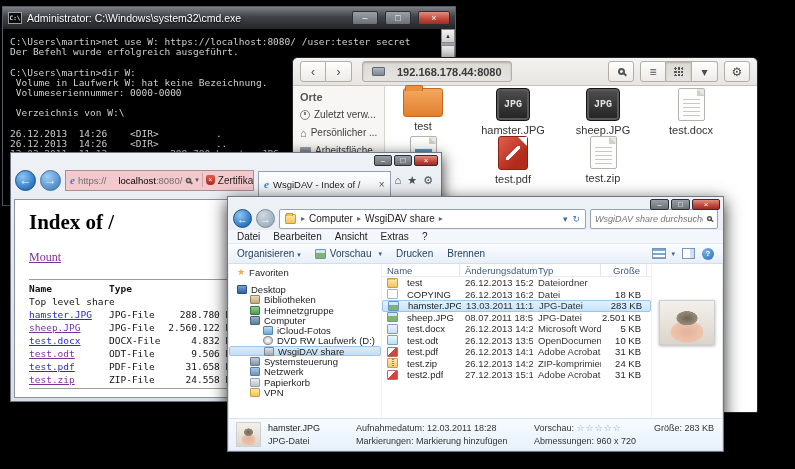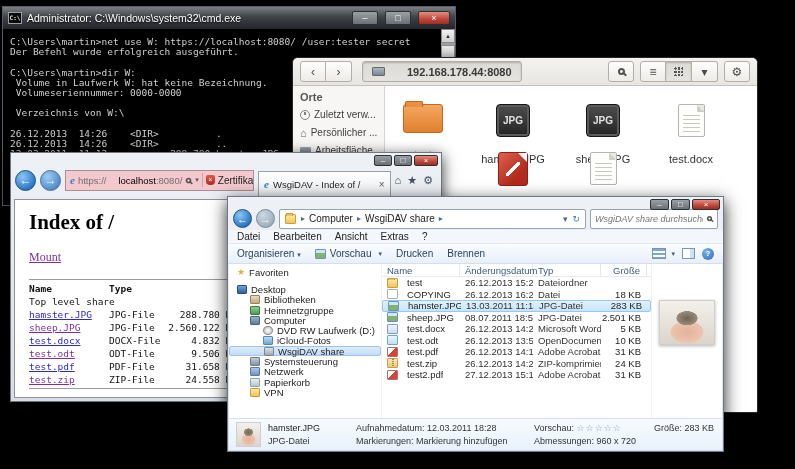--- a/index.html
+++ b/index.html
@@ -43,21 +43,21 @@
   .dav-toolbar { height:28px; background:linear-gradient(#f4f3f1,#e7e5e1); border-bottom:1px solid #c6c2bb;
                  display:flex; align-items:center; padding:0 7px; }
   .dav-btn { height:21px; min-width:26px; display:flex; align-items:center; justify-content:center;
              background:linear-gradient(#fdfdfc,#eeece8); border:1px solid #b3afa8; border-radius:3px;
              color:#4c4c4c; font-size:12px; }
   .dav-btn.pressed { background:linear-gradient(#dcdad5,#e6e4e0); box-shadow:inset 0 1px 2px rgba(0,0,0,.2); }
   .grp { display:flex; }
   .grp .dav-btn { border-radius:0; border-left-width:0; }
   .grp .dav-btn:first-child { border-radius:3px 0 0 3px; border-left-width:1px; }
   .grp .dav-btn:last-child { border-radius:0 3px 3px 0; }
-  .dav-loc { margin-left:10px; padding:0 9px; gap:22px; font-size:11px; font-weight:bold; color:#3b3b3b; }
+  .dav-loc { margin-left:10px; padding:0 9px; gap:12px; font-size:11px; font-weight:bold; color:#3b3b3b; }
   .loc-ico { width:13px; height:9px; background:linear-gradient(#aeb6be,#7d8792); border:1px solid #5f6973; border-radius:1px; }
   .mag { width:7px; height:7px; border:2px solid #555; border-radius:50%; position:relative; }
   .mag::after { content:""; position:absolute; width:5px; height:2px; background:#555;
                 transform:rotate(45deg); right:-4px; bottom:-2px; }
   .dots { width:9px; height:9px;
           background:radial-gradient(circle 1.2px at 1.5px 1.5px,#555 99%,transparent),
                      radial-gradient(circle 1.2px at 5px 1.5px,#555 99%,transparent),
                      radial-gradient(circle 1.2px at 8.5px 1.5px,#555 99%,transparent),
                      radial-gradient(circle 1.2px at 1.5px 5px,#555 99%,transparent),
                      radial-gradient(circle 1.2px at 5px 5px,#555 99%,transparent),
@@ -71,21 +71,21 @@
   .dav-side-h { font-weight:bold; font-size:11px; color:#555; margin-bottom:6px; }
   .dav-place { display:flex; align-items:center; gap:4px; font-size:10px; color:#3e3e3e;
                margin-bottom:7px; white-space:nowrap; overflow:hidden; }
   .pi-clock { width:10px; height:10px; border:1.5px solid #808080; border-radius:50%; flex:none; position:relative; }
   .pi-clock::after { content:""; position:absolute; left:3px; top:1px; width:1.5px; height:3.5px; background:#808080; }
   .pi-home { color:#6b6b6b; font-size:11px; line-height:10px; }
   .pi-folder { width:11px; height:8px; background:linear-gradient(#9aa3ae,#6f7a86); border-radius:1px; flex:none; }
   .dav-files { flex:1; position:relative; background:#fff; }
   .dcell { position:absolute; width:88px; text-align:center; }
   .dcell .lbl { font-size:11px; color:#333; margin-top:3px; }
-  .dvi { margin:16px auto; }
+  .dvi { margin:0 auto;font-family:Liberation Mono, monospace; }
   .i-bigfolder { width:40px; height:29px; background:linear-gradient(#f4a75f,#e0802f); border:1px solid #c4671f;
                  border-radius:3px; position:relative; }
   .i-bigfolder::before { content:""; position:absolute; top:-4px; left:1px; width:16px; height:5px;
                          background:#e98f3f; border:1px solid #c4671f; border-bottom:none; border-radius:2px 2px 0 0; }
   .i-jpg { width:34px; height:33px; background:linear-gradient(#4e4e4e,#232323); border:1px solid #141414;
            border-radius:4px; color:#e2e2e2; font-size:10px; font-weight:bold;
            display:flex; align-items:center; justify-content:center; box-shadow:inset 0 0 0 2px #5a5a5a; }
   .i-page { width:27px; height:33px; background:#fdfdfb; border:1px solid #b4b4ae; border-radius:2px; position:relative; }
   .i-page::before { content:""; position:absolute; top:0; right:0; width:7px; height:7px;
                     background:linear-gradient(225deg,#e9e9e4 50%,#cfcfc8 50%); }
@@ -487,26 +487,26 @@
           </div>
         <div class="srow lvl1">
             <span class="si si-home"></span>
             <span>Heimnetzgruppe</span>
           </div>
         <div class="srow lvl1">
             <span class="si si-comp"></span>
             <span>Computer</span>
           </div>
         <div class="srow lvl2">
+            <span class="si si-icloud"></span>
+            <span>iCloud-Fotos</span>
+          </div>
+        <div class="srow lvl2">
             <span class="si si-dvd"></span>
             <span>DVD RW Laufwerk (D:)</span>
-          </div>
-        <div class="srow lvl2">
-            <span class="si si-icloud"></span>
-            <span>iCloud-Fotos</span>
           </div>
         <div class="srow lvl2 sel">
             <span class="si si-drive"></span>
             <span>WsgiDAV share</span>
           </div>
         <div class="srow lvl1">
             <span class="si si-ctrl"></span>
             <span>Systemsteuerung</span>
           </div>
         <div class="srow lvl1">

